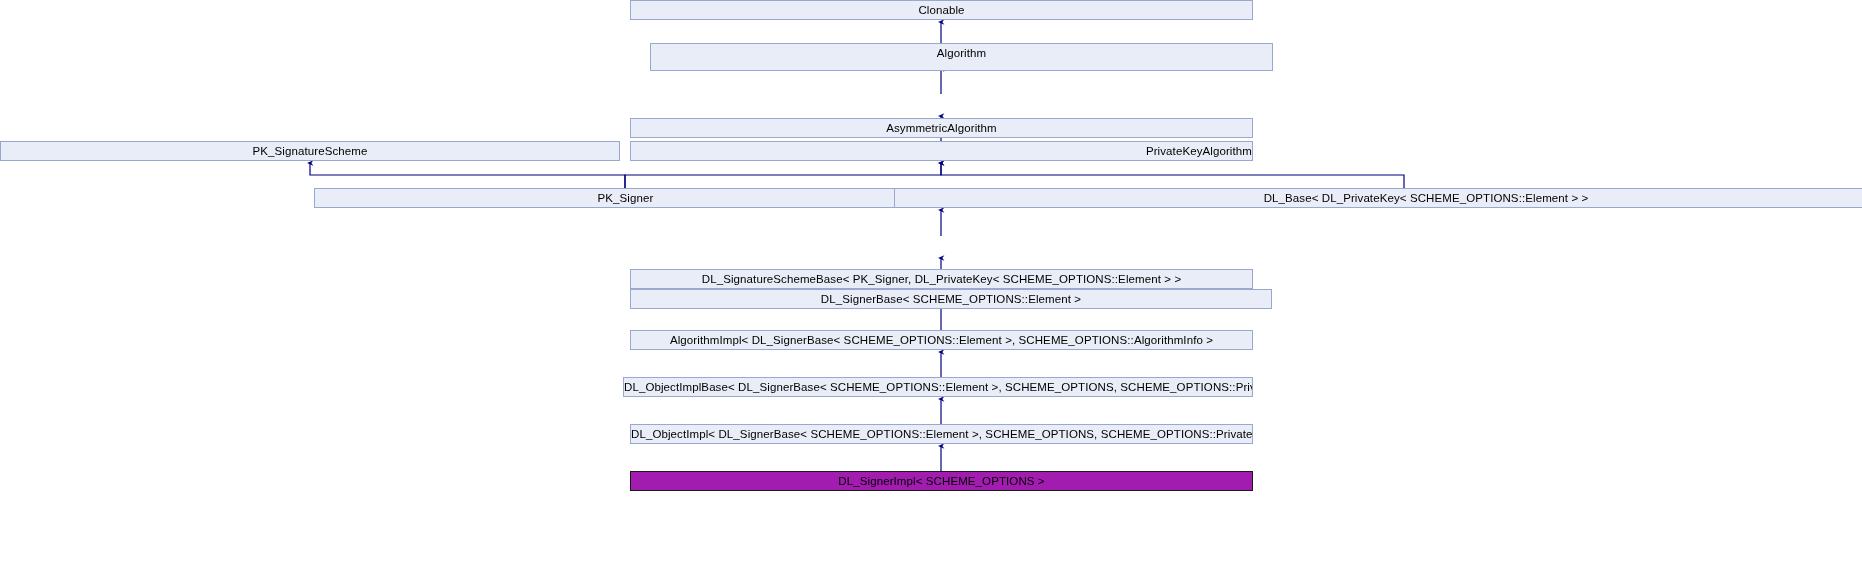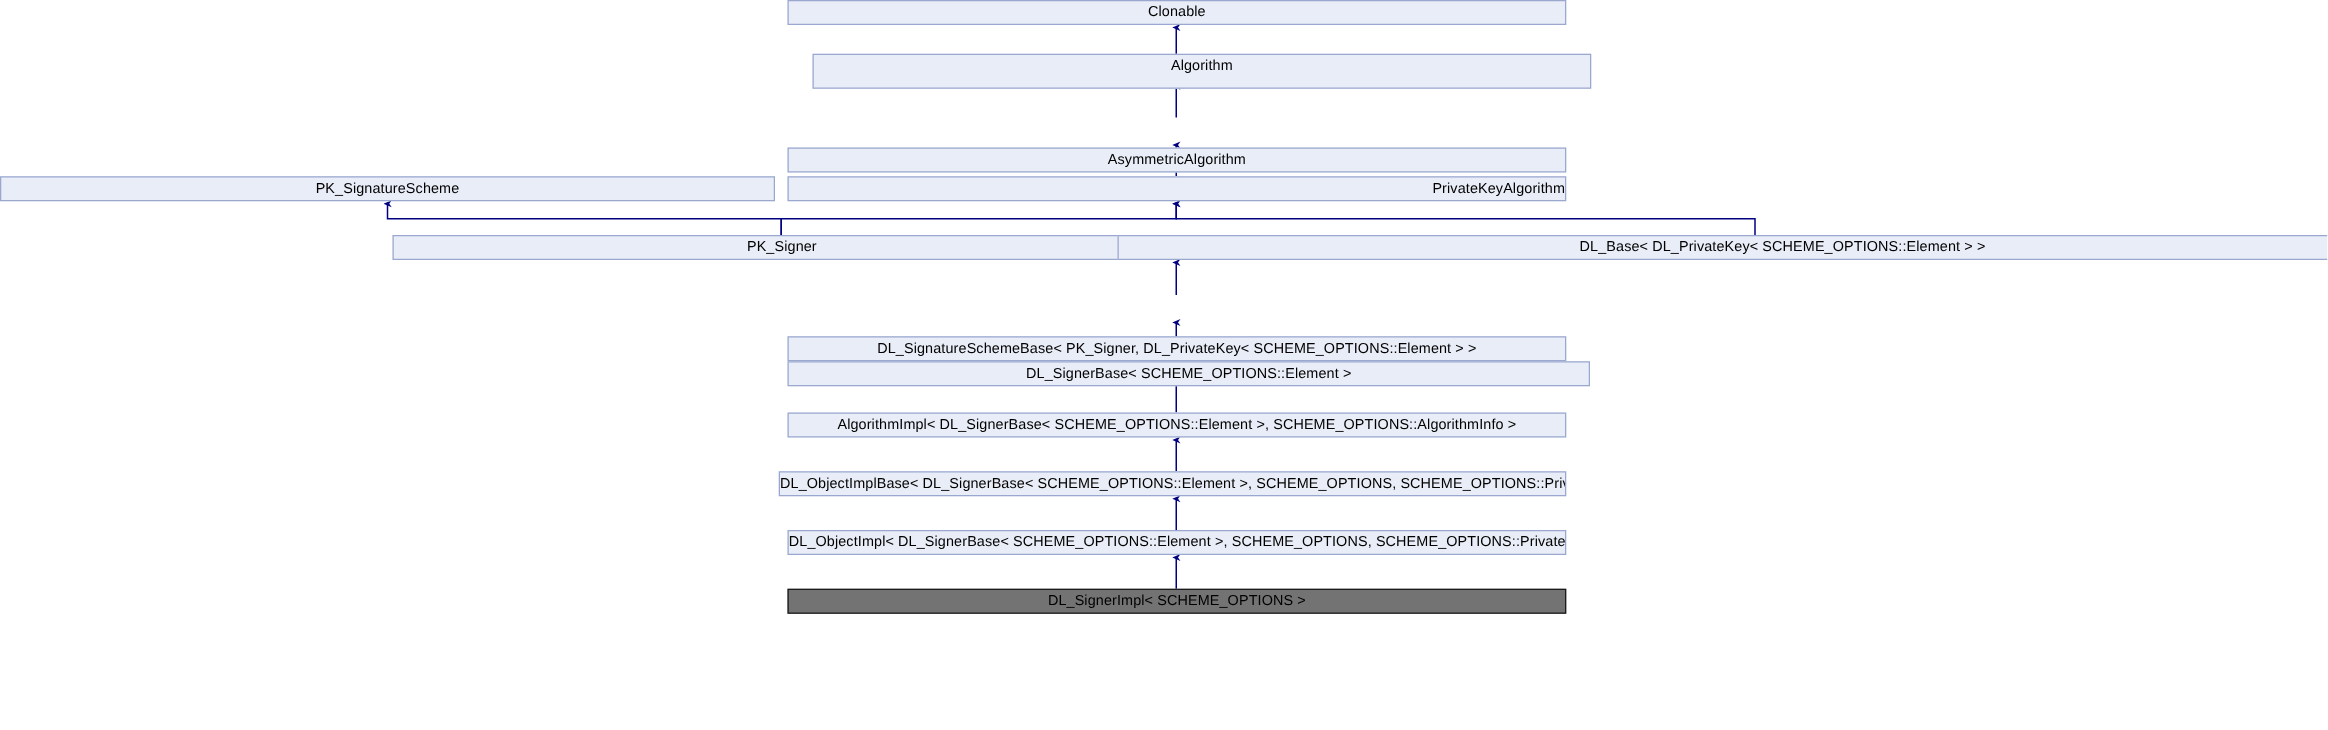--- a/index.html
+++ b/index.html
@@ -35,21 +35,21 @@
     line-height: 19px;
     text-align: center;
     font-size: 11.5px;
     color: #000000;
     white-space: nowrap;
     overflow: hidden;
     letter-spacing: 0.1px;
   }
   .node.focus {
     border: 1px solid #1a1a1a;
-    background: #737373;
+    background: #a21caf;
   }
 </style>
 </head>
 <body>
 
 <div id="diagram">
   <svg id="edge-layer" width="1862" height="584" viewBox="0 0 1862 584" xmlns="http://www.w3.org/2000/svg">
     <defs>
       <marker id="arrowhead" markerWidth="7" markerHeight="7" refX="3.2" refY="3.2" orient="auto" markerUnits="userSpaceOnUse">
         <path d="M 0.4 6.6 L 3.2 0 L 6.0 6.6 L 3.2 4.6 Z" fill="#000080"></path>

